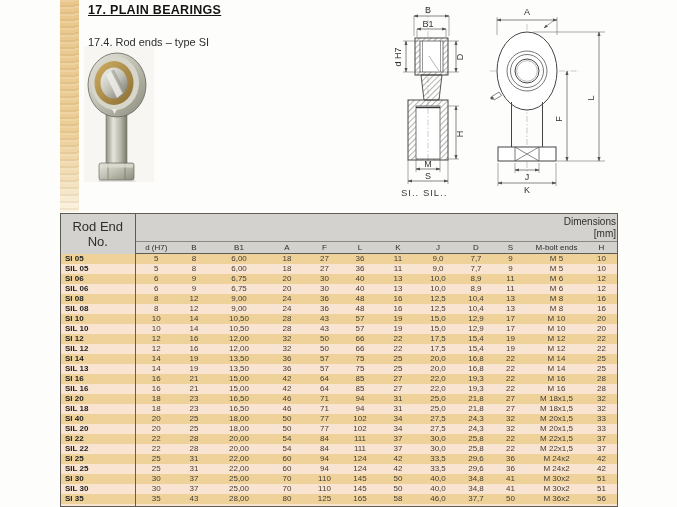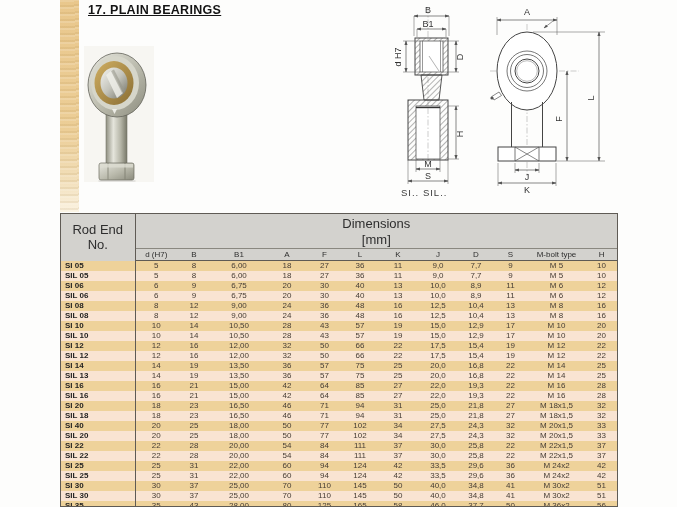--- a/index.html
+++ b/index.html
@@ -17,41 +17,42 @@
   #subtitle{position:absolute;left:88px;top:36px;font-size:11px;color:#2d2d2d;}
 
   .abs{position:absolute;}
 
   
   #table-wrap{position:absolute;left:60px;top:213px;width:558px;height:294px;
               overflow:hidden;border:1px solid #5f5b55;box-sizing:border-box;}
   table{border-collapse:collapse;table-layout:fixed;width:556px;}
   thead th{background:var(--header-bg);font-weight:normal;color:#2e2e2e;}
   th.rowhead{font-size:13px;border-right:1px solid #5f5b55;vertical-align:middle;}
-  th.grouphead{font-size:13px;line-height:1.2;padding-top:2px;border-bottom:1px solid #8a8880;}
+  th.grouphead{font-size:10px;line-height:1.2;padding-top:2px;border-bottom:1px solid #8a8880;text-align:right;}
   tr.colnames th{font-size:8px;height:11px;border-bottom:1px solid #5f5b55;padding:0;margin-top:21px;}
   tbody td{font-size:8px;height:10px;line-height:10px;padding:0;text-align:center;
            color:#453c34;white-space:nowrap;overflow:hidden;}
   tbody td.rowname{text-align:left;padding-left:4px;font-weight:bold;color:#1f1f1f;
                    border-right:1px solid #5f5b55;}
   tr.si{background:var(--si-row);padding-left:39px;}
   tr.sil{background:var(--sil-row);}
 
   
   svg text{font-family:"Liberation Sans",sans-serif;font-size:9px;fill:#333;}
   svg text.cap{font-size:9.5px;fill:#3a3a3a;letter-spacing:1px;}
 </style>
 </head>
 <body>
 
 <div id="page">
 
   <div id="edge-strip"></div>
 
   <div id="title">17. PLAIN BEARINGS</div>
+  <div id="subtitle">17.4.  Rod ends – type SI</div>
 
   <svg class="abs" style="left:84px;top:46px;" width="70" height="136" viewBox="0 0 70 136">
     <defs>
       <linearGradient id="pmetal" x1="0" y1="0" x2="1" y2="1">
         <stop offset="0" stop-color="#e8e8e0"></stop>
           <stop offset=".55" stop-color="#b9b9ab"></stop>
           <stop offset="1" stop-color="#8b8b7d"></stop>
       </linearGradient>
       <linearGradient id="pbrass" x1="0" y1="0" x2="1" y2="1">
         <stop offset="0" stop-color="#cfae62"></stop>
@@ -232,21 +233,21 @@
             <th>d (H7)</th>
             <th>B</th>
             <th>B1</th>
             <th>A</th>
             <th>F</th>
             <th>L</th>
             <th>K</th>
             <th>J</th>
             <th>D</th>
             <th>S</th>
-            <th>M-bolt type</th>
+            <th>M-bolt ends</th>
             <th>H</th>
           </tr>
       </thead>
       <tbody>
           <tr class="si">
             <td class="rowname">SI 05</td>
             <td>5</td>
             <td>8</td>
             <td>6,00</td>
             <td>18</td>

